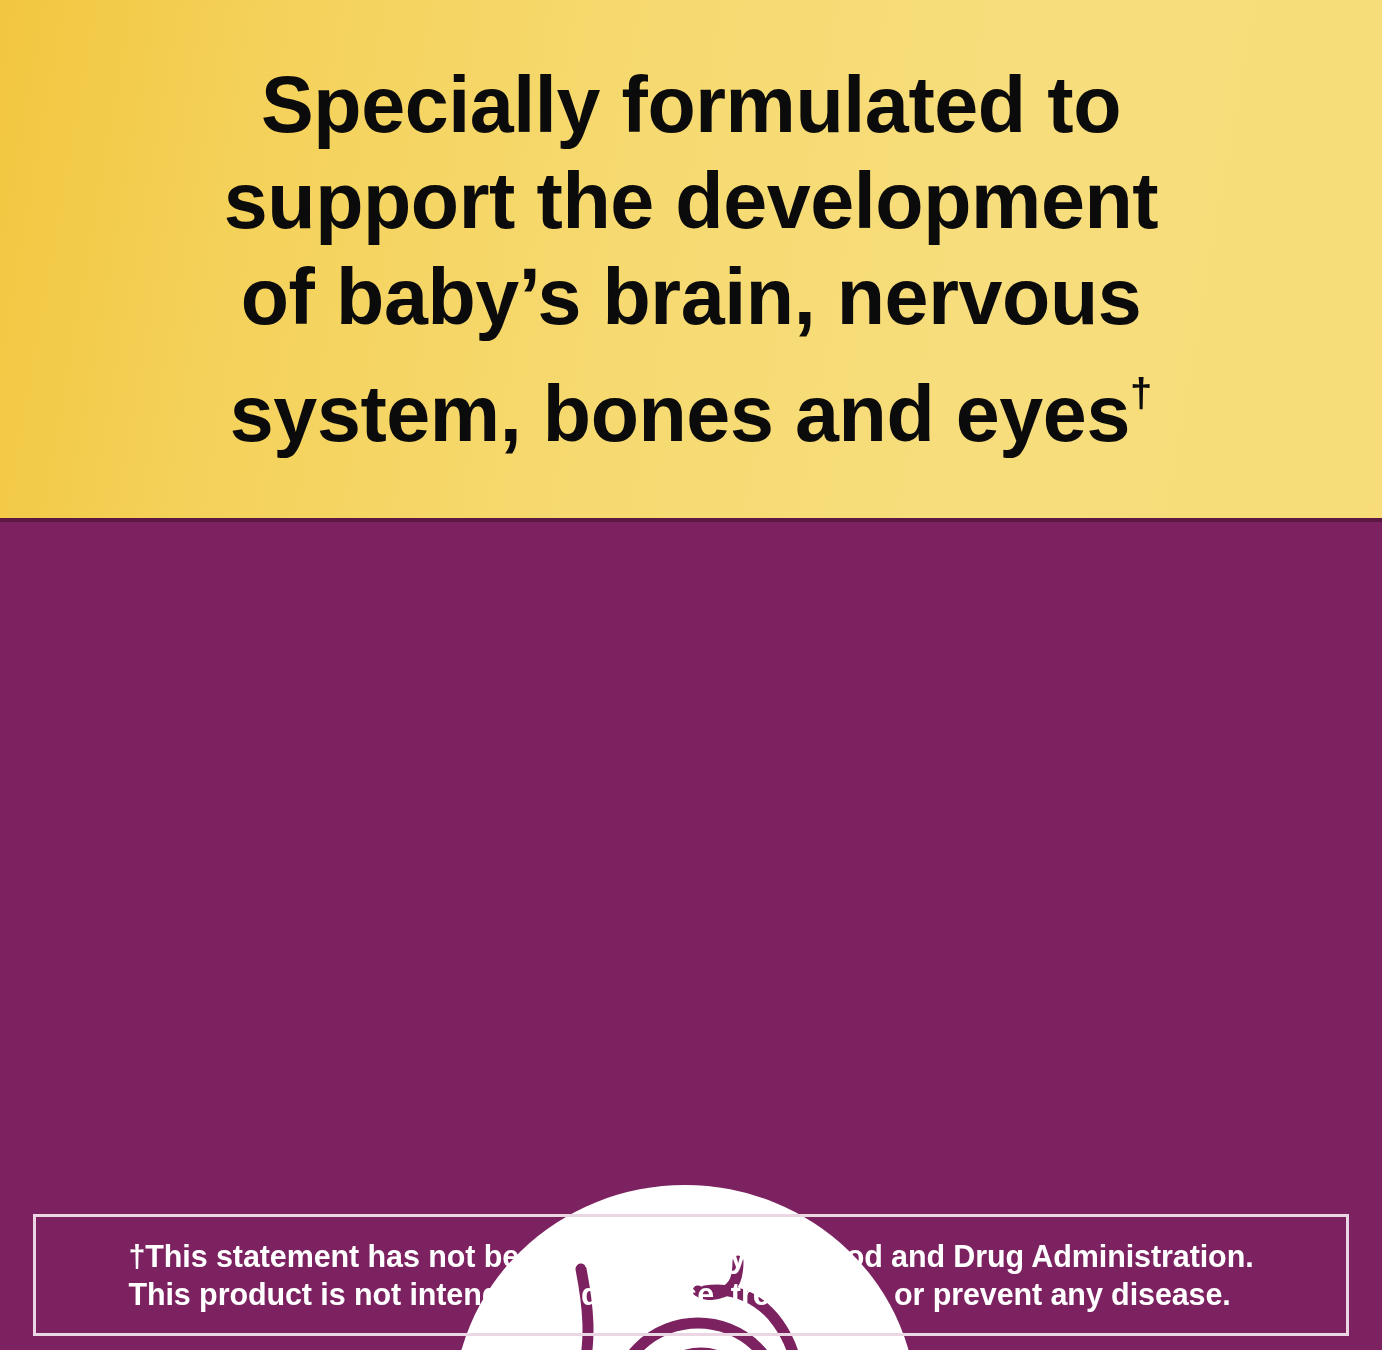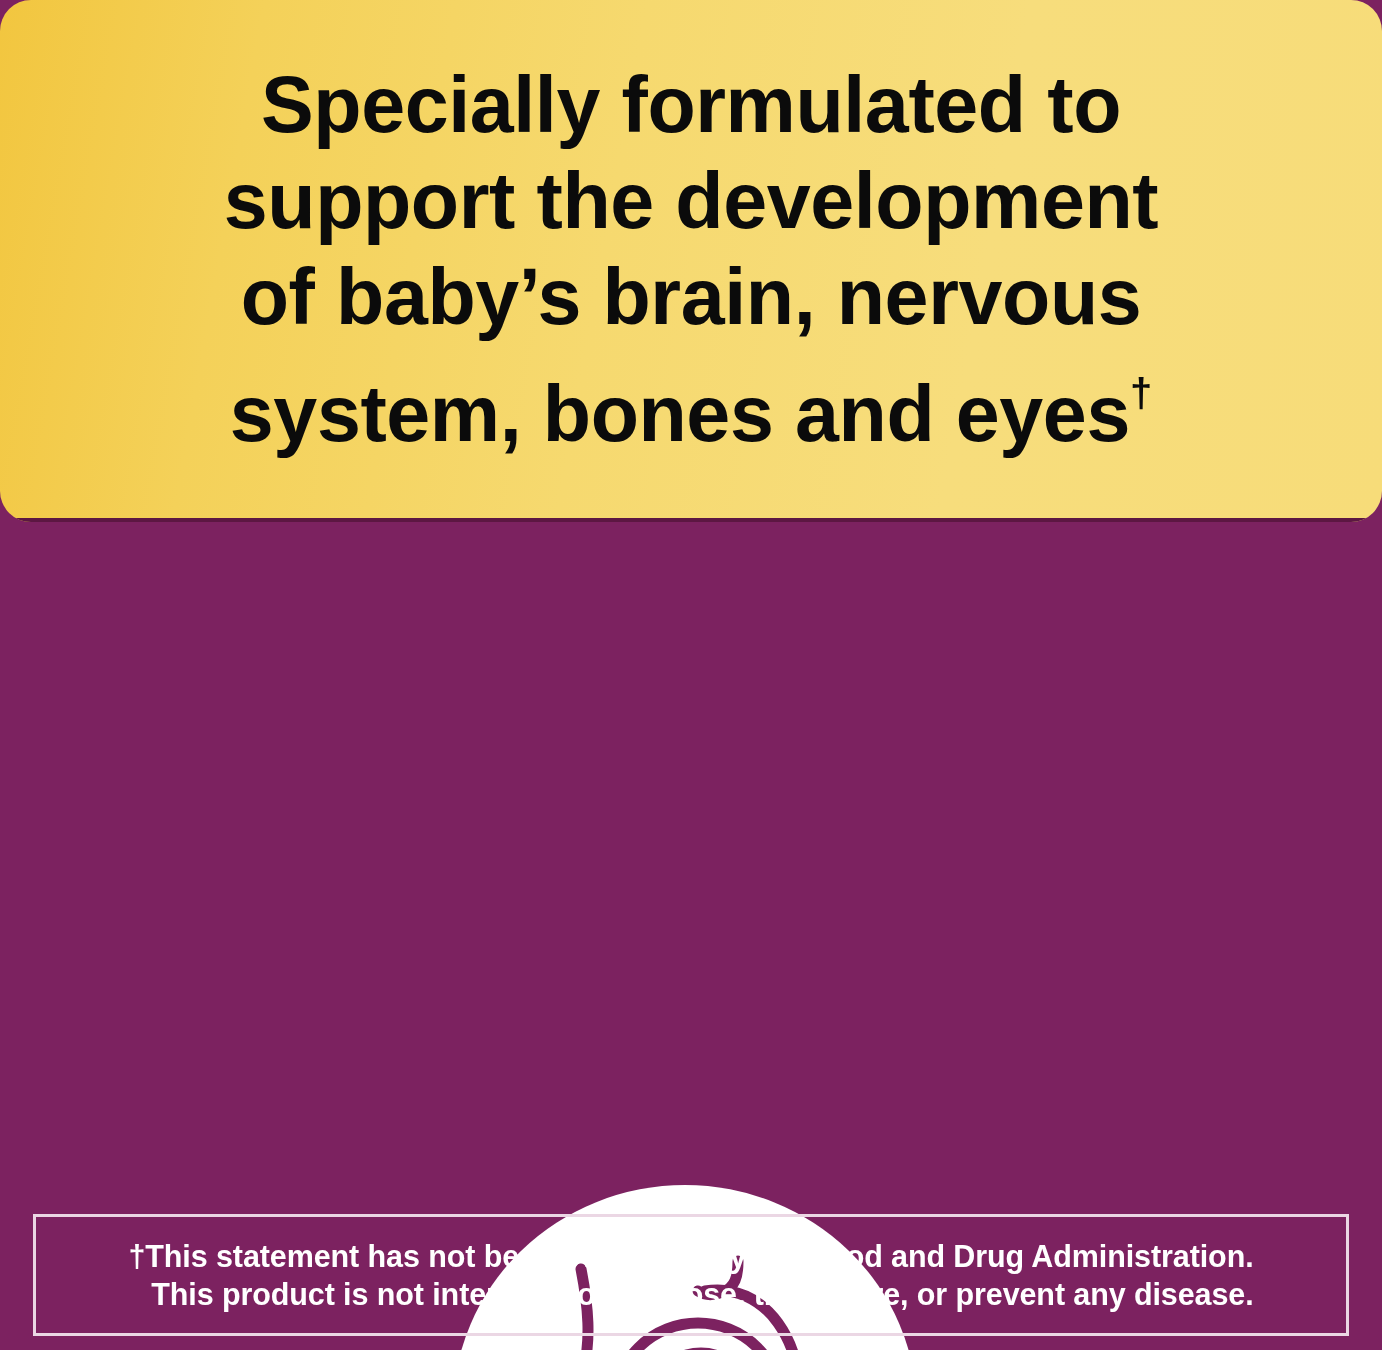--- a/index.html
+++ b/index.html
@@ -26,21 +26,20 @@
     top: 0;
     width: 1382px;
     height: 522px;
     background: linear-gradient(100deg,
                 #F2C63F 0%,
                 #F4D159 18%,
                 #F6D96F 44%,
                 #F7DD7C 70%,
                 #F7DC79 100%);
     overflow: hidden;
-    border-radius: 31px;
   }
   .headline-band::after {
     content: "";
     position: absolute;
     left: 0; right: 0; bottom: 0;
     height: 4px;
     background: #5C1742;
   }
 
   .headline {
@@ -106,21 +105,21 @@
     display: flex;
     align-items: center;
     justify-content: center;
   }
   .disclaimer-text {
     color: #FFFFFF;
     font-family: "Liberation Sans", sans-serif;
     font-weight: bold;
     font-size: 30.5px;
     line-height: 38px;
-    text-align: right;
+    text-align: left;
     letter-spacing: -0.1px;
     white-space: pre-line;
     padding: 0 8px;
   }
 </style>
 </head>
 <body>
 
 <div id="stage">
 

